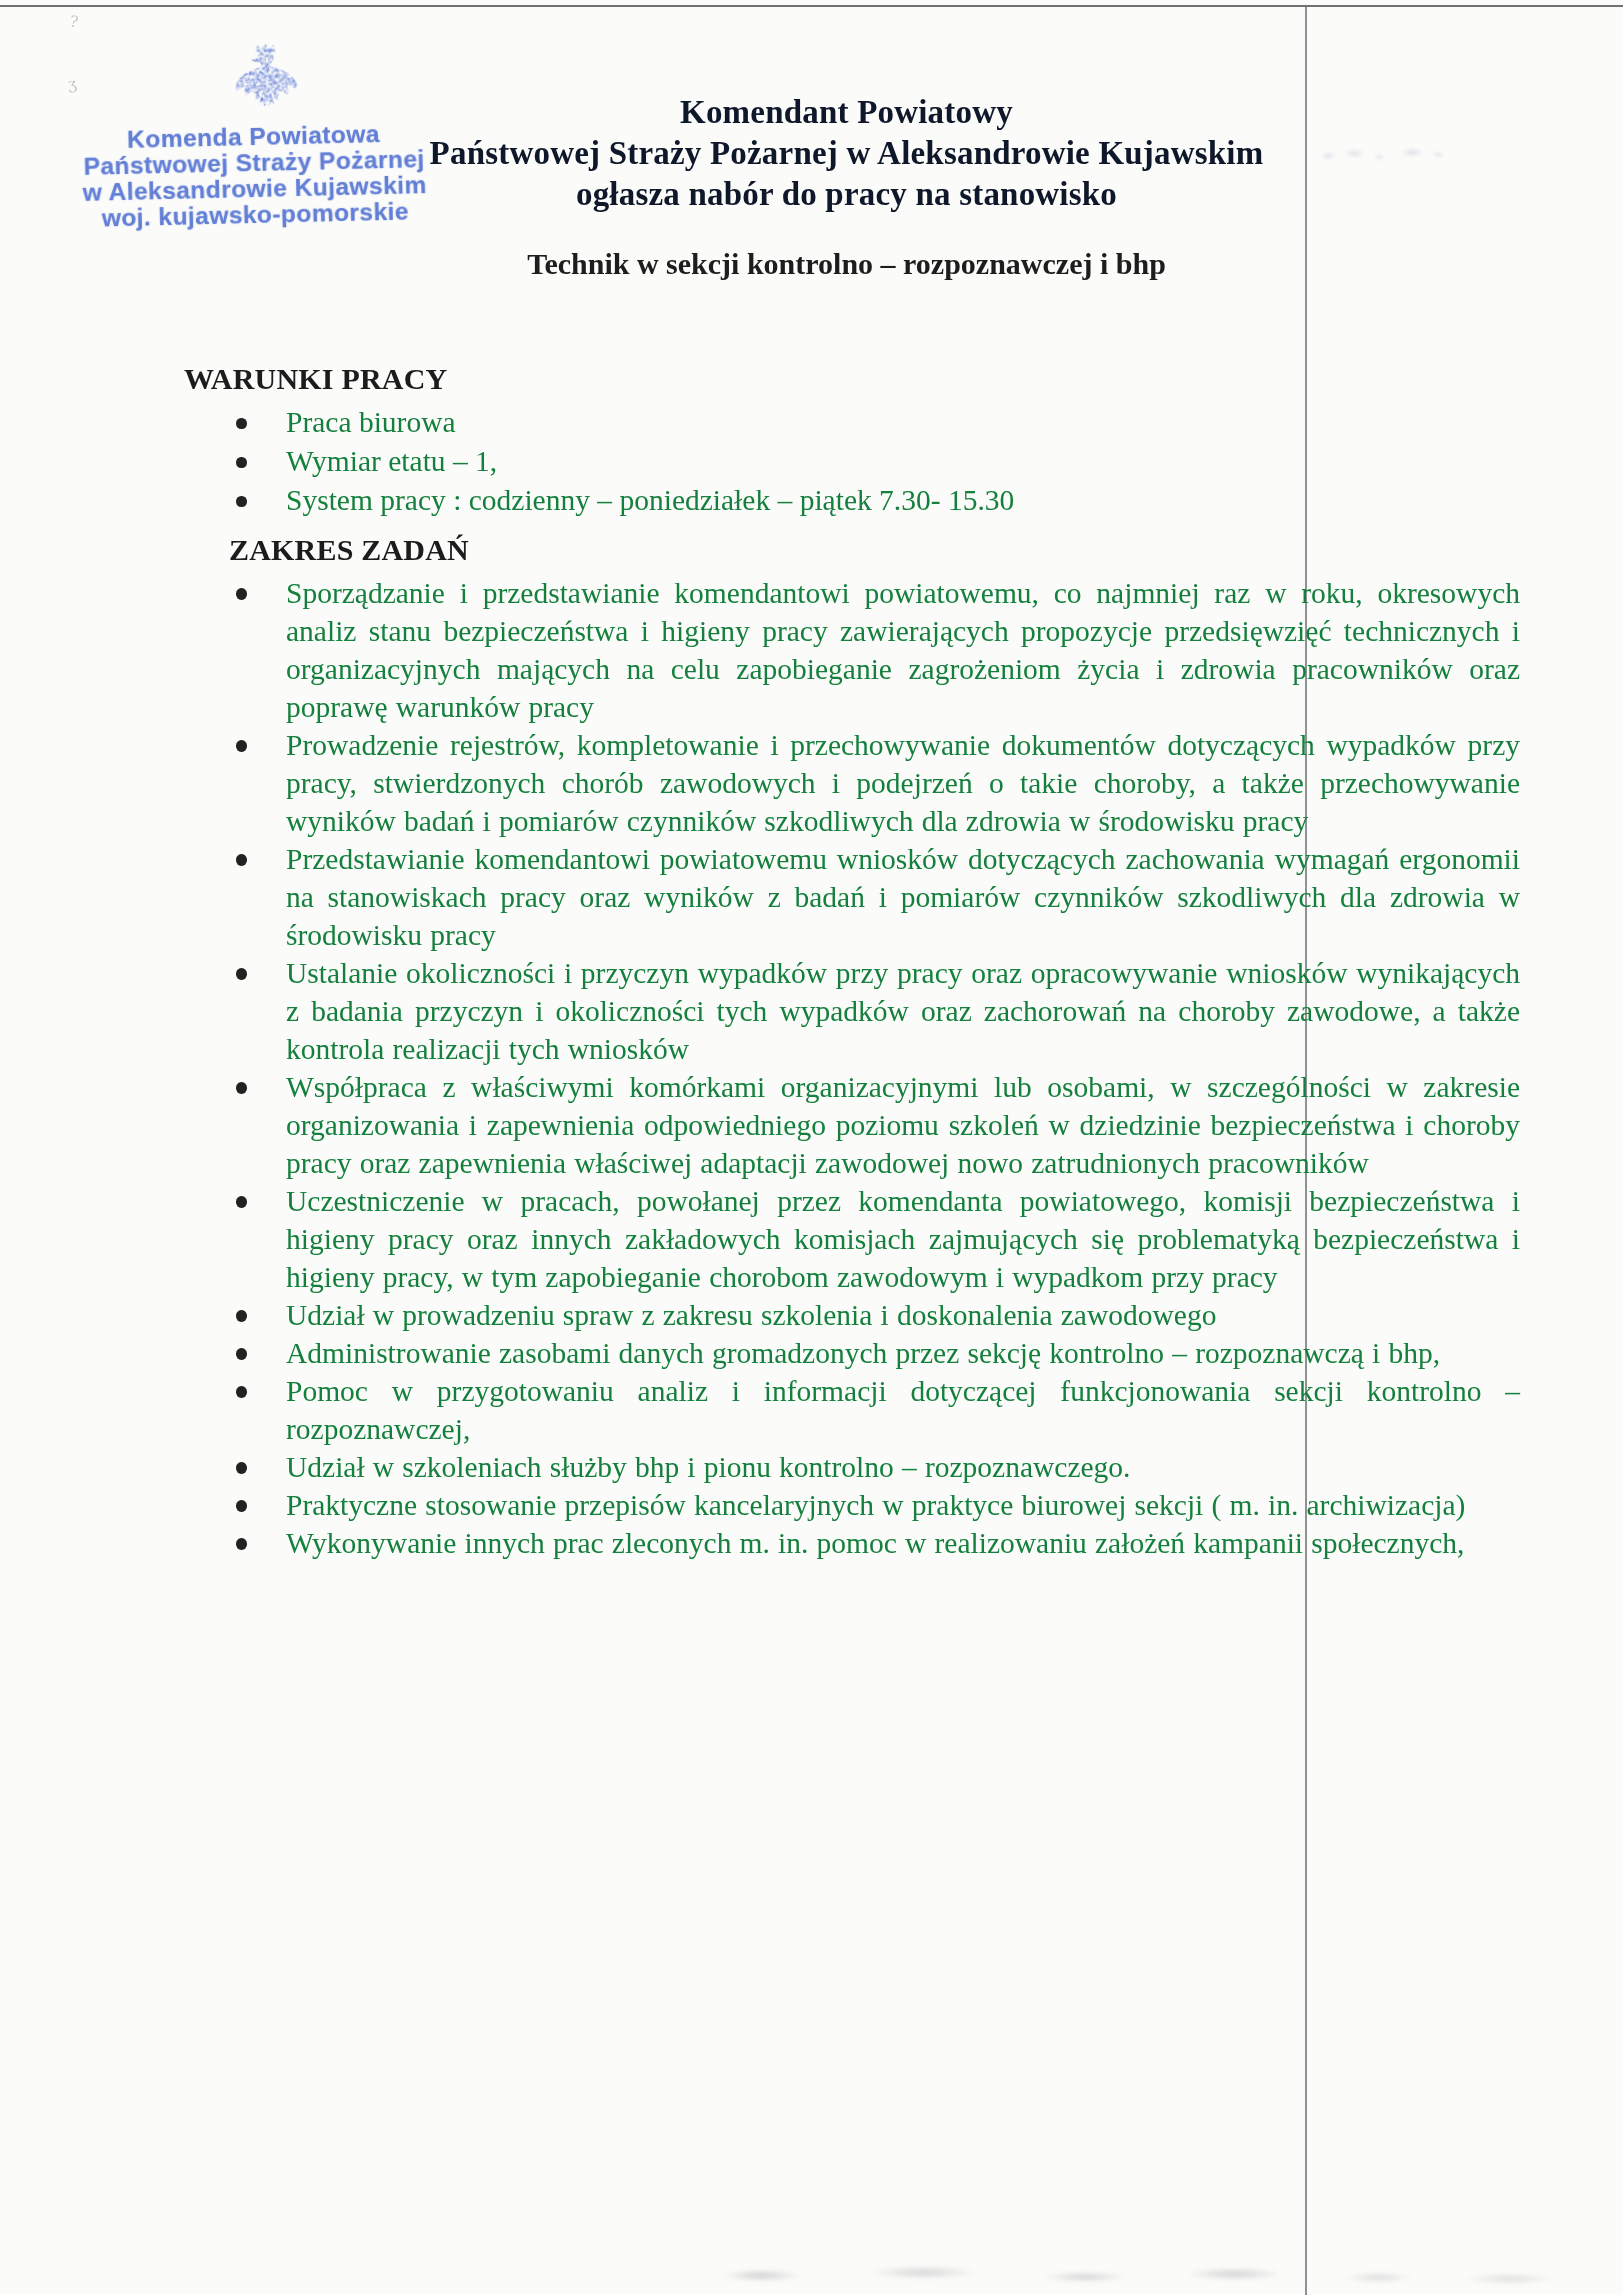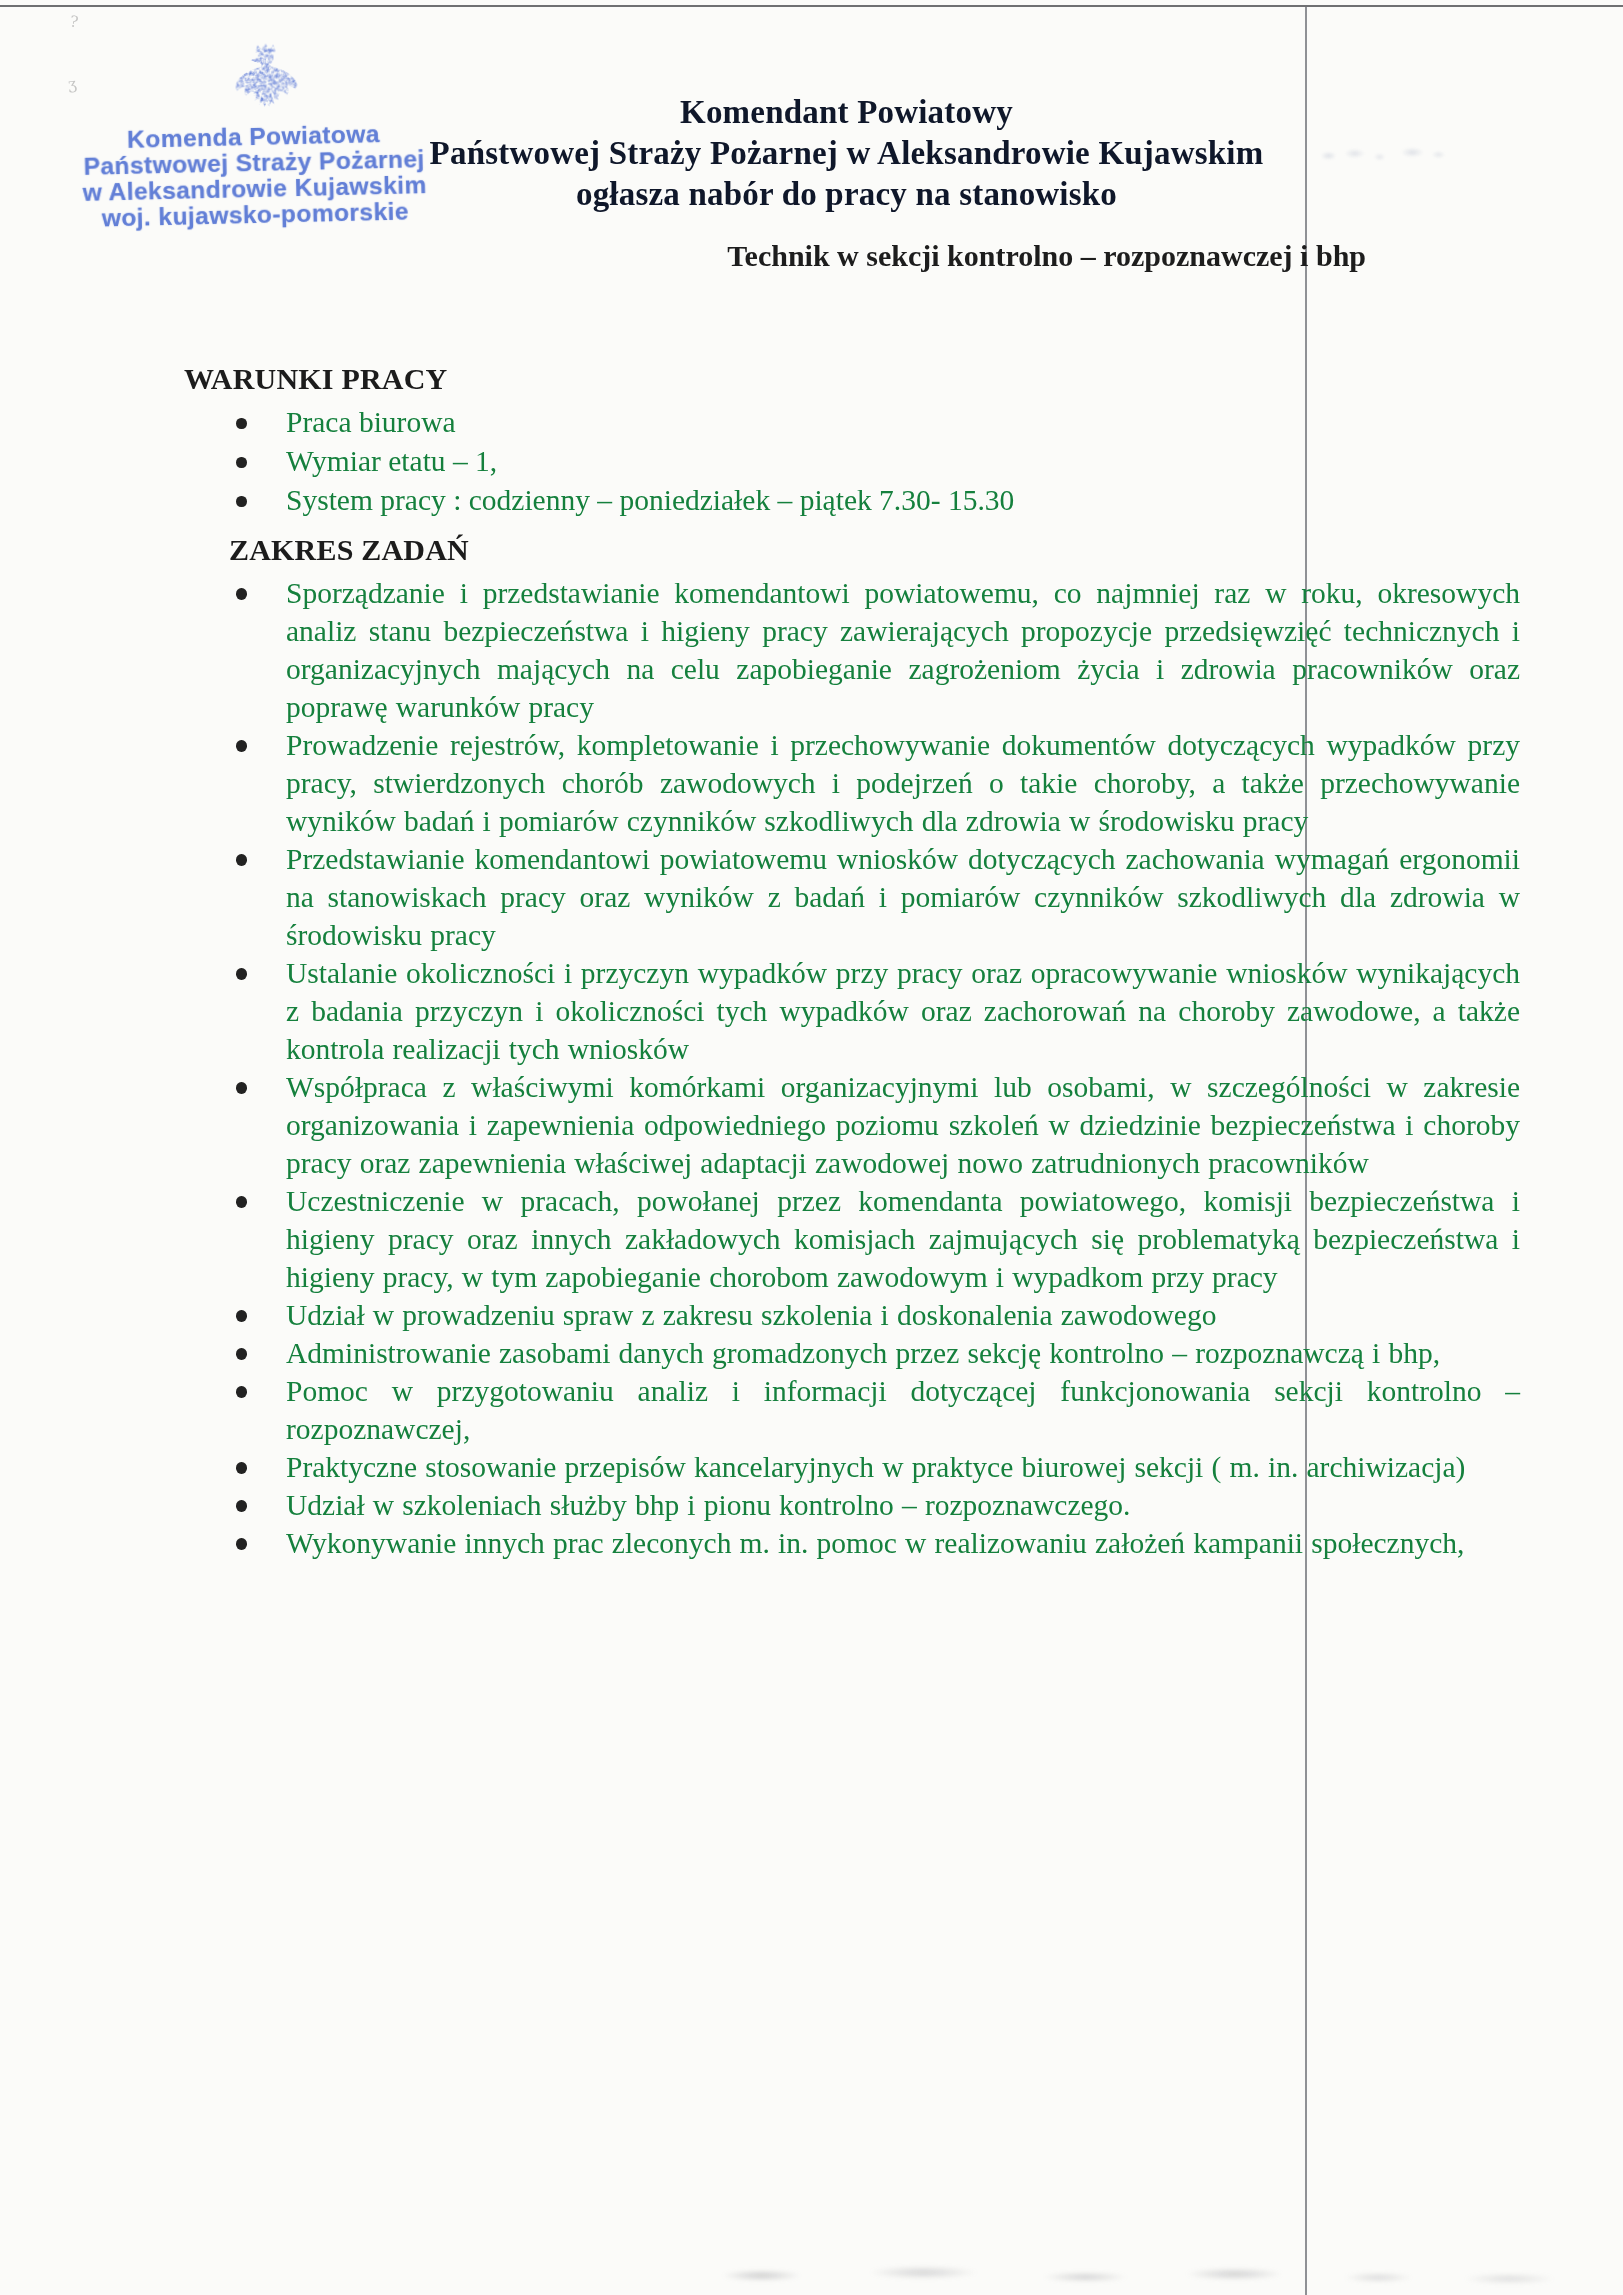--- a/index.html
+++ b/index.html
@@ -63,22 +63,22 @@
   
   .doc-header{
     position:absolute;left:327px;top:92px;width:1039px;
     text-align:center;z-index:2;
   }
   .doc-header .hline{
     font-size:33px;line-height:41px;font-weight:700;color:#0f172a;
     letter-spacing:0.2px;
   }
   .position-title{
-    margin-top:20px;
-    font-size:30px;line-height:41px;font-weight:700;color:#1d1d1d;text-align:right;
+    margin-top:28px;
+    font-size:30px;line-height:41px;font-weight:700;color:#1d1d1d;
   }
 
   
   .content{position:absolute;left:184px;top:360px;width:1336px;z-index:2;}
   .section-heading{
     margin:0;font-size:30px;line-height:38px;font-weight:700;color:#1c1c1c;
     letter-spacing:0.2px;
   }
   .section-heading.zakres{margin-top:11.5px;margin-left:45px;}
   ul.bullets{list-style:none;margin:4.9px 0 0 0;padding:0;}
@@ -217,26 +217,26 @@
             <span>Administrowanie zasobami  danych gromadzonych przez sekcję kontrolno – rozpoznawczą i bhp,</span>
           </li>
 
           <li>
             <span class="dot"></span>
             <span>Pomoc w przygotowaniu analiz i informacji dotyczącej funkcjonowania sekcji kontrolno – rozpoznawczej,</span>
           </li>
 
           <li>
             <span class="dot"></span>
+            <span>Udział w szkoleniach służby bhp i pionu kontrolno – rozpoznawczego.</span>
+          </li>
+
+          <li>
+            <span class="dot"></span>
             <span>Praktyczne stosowanie przepisów kancelaryjnych w praktyce biurowej sekcji ( m. in. archiwizacja)</span>
-          </li>
-
-          <li>
-            <span class="dot"></span>
-            <span>Udział w szkoleniach służby bhp i pionu kontrolno – rozpoznawczego.</span>
           </li>
 
           <li>
             <span class="dot"></span>
             <span>Wykonywanie innych prac zleconych m. in. pomoc w realizowaniu założeń kampanii społecznych,</span>
           </li>
         </ul>
     </section>
 
   </main>

